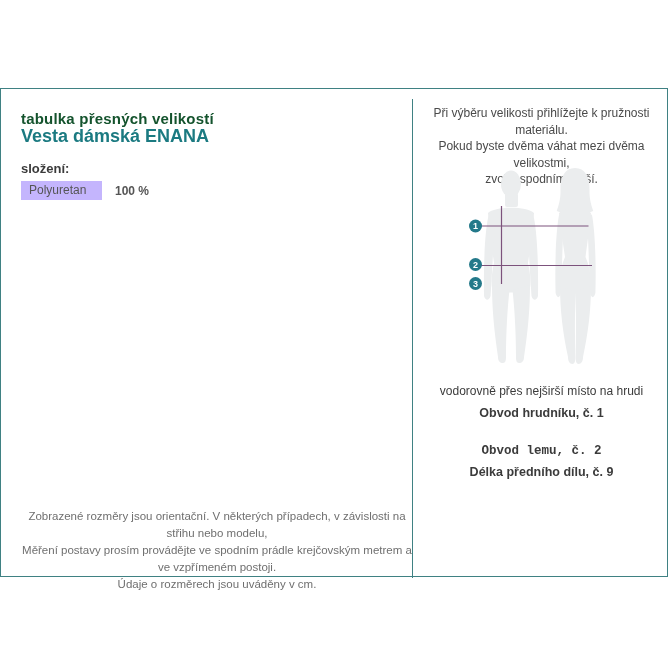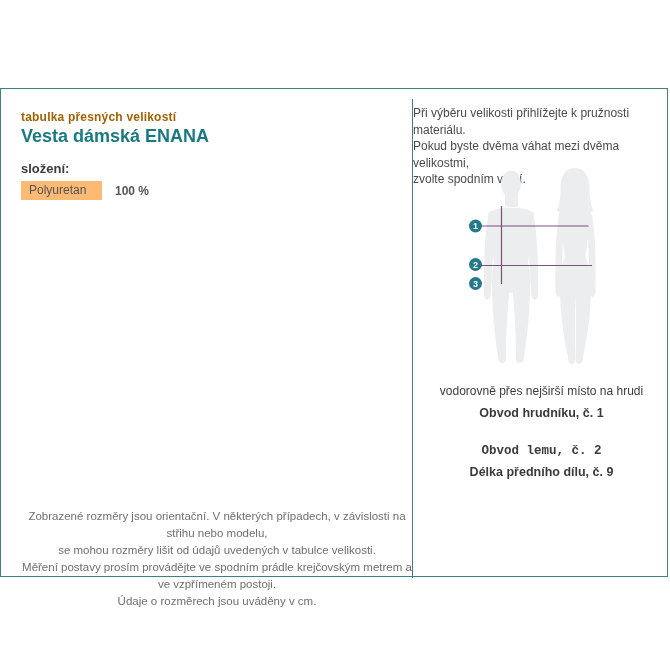--- a/index.html
+++ b/index.html
@@ -15,51 +15,51 @@
     border:1px solid #3f8183;background:#ffffff;box-sizing:border-box;
   }
   .divider{
     position:absolute;left:412px;top:99px;width:1px;height:479px;
     background:#3f8183;
   }
 
   
   .subtitle{
     position:absolute;left:21px;top:110px;
-    font-size:12px;font-weight:bold;color:#a16207;letter-spacing:.2px;
+    font-size:15px;font-weight:bold;color:#14532d;letter-spacing:.2px;
   }
   .title{
     position:absolute;left:21px;top:126px;
     font-size:18px;font-weight:bold;color:#1b7a81;
   }
   .comp-label{
     position:absolute;left:21px;top:161px;
     font-size:13px;font-weight:bold;color:#3b3b3b;
   }
   .comp-row{
     position:absolute;left:21px;top:181px;
     display:flex;align-items:center;
   }
   .comp-box{
-    width:81px;height:19px;background:#fdba74;
+    width:81px;height:19px;background:#c4b5fd;
     font-size:12px;color:#555555;line-height:19px;
     padding-left:8px;box-sizing:border-box;
   }
   .comp-pct{
     margin-left:13px;font-size:12px;color:#555555;font-weight:bold;
   }
   .footnote{
     position:absolute;left:21px;top:508px;width:392px;
     font-size:11.5px;color:#6f6f6f;line-height:17px;text-align:center;
   }
 
   
   .help{
     position:absolute;left:413px;top:105px;width:257px;
-    font-size:12px;color:#4a4a4a;line-height:16.5px;
+    text-align:center;font-size:12px;color:#4a4a4a;line-height:16.5px;
   }
   .figure{
     position:absolute;left:455px;top:160px;width:175px;height:212px;
   }
   .mlabel{
     position:absolute;left:413px;width:257px;text-align:center;
     font-size:12px;color:#3b3b3b;
   }
   .mlabel.b{font-weight:bold;font-size:12.5px;margin-top:15px;}
   .ml0{top:391px;} .ml1{top:384px;} .ml2{top:429px;font-family:Liberation Mono, monospace;} .ml3{top:450px;}
@@ -84,21 +84,20 @@
   <div class="title">Vesta dámská ENANA</div>
   <div class="comp-label">složení:</div>
 
   <div class="comp-row">
     <div class="comp-box">Polyuretan</div>
     <div class="comp-pct">100 %</div>
   </div>
 
   <div class="footnote">
     <div>Zobrazené rozměry jsou orientační. V některých případech, v závislosti na střihu nebo modelu,</div>
-    <div>se mohou rozměry lišit od údajů uvedených v tabulce velikosti.</div>
     <div>Měření postavy prosím provádějte ve spodním prádle krejčovským metrem a ve vzpřímeném postoji.</div>
     <div>Údaje o rozměrech jsou uváděny v cm.</div>
   </div>
 
   <div class="help">
     <div>Při výběru velikosti přihlížejte k pružnosti materiálu.</div>
     <div>Pokud byste dvěma váhat mezi dvěma velikostmi,</div>
     <div>zvolte spodním větší.</div>
   </div>
 

